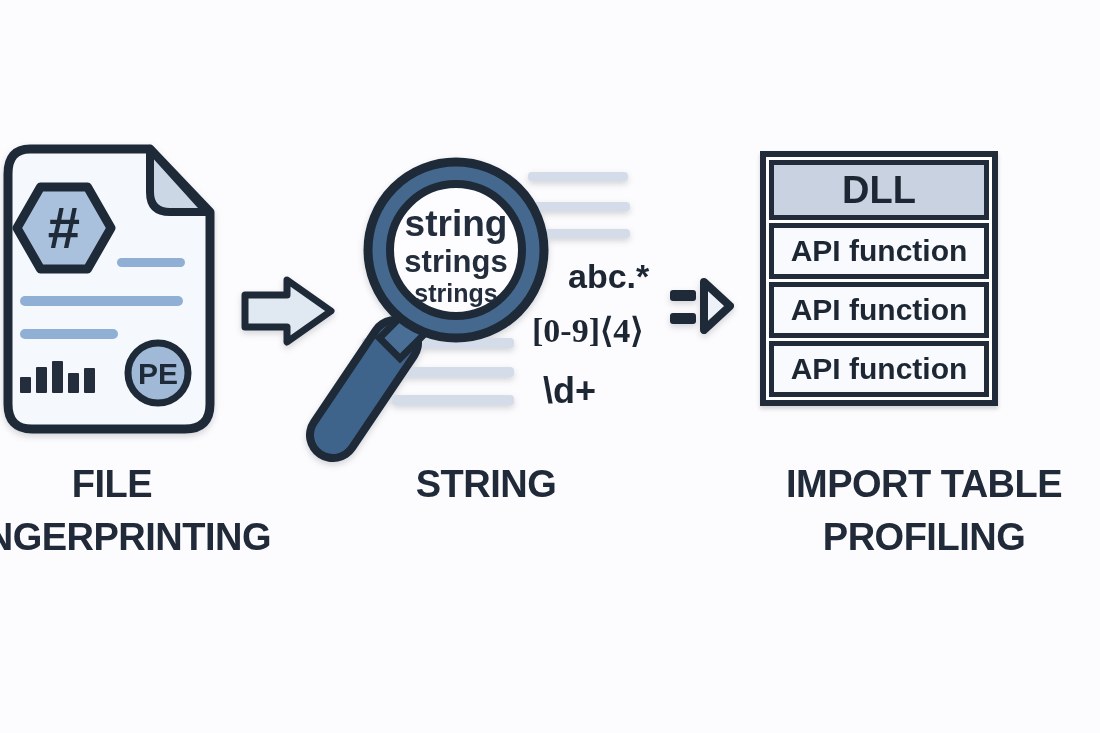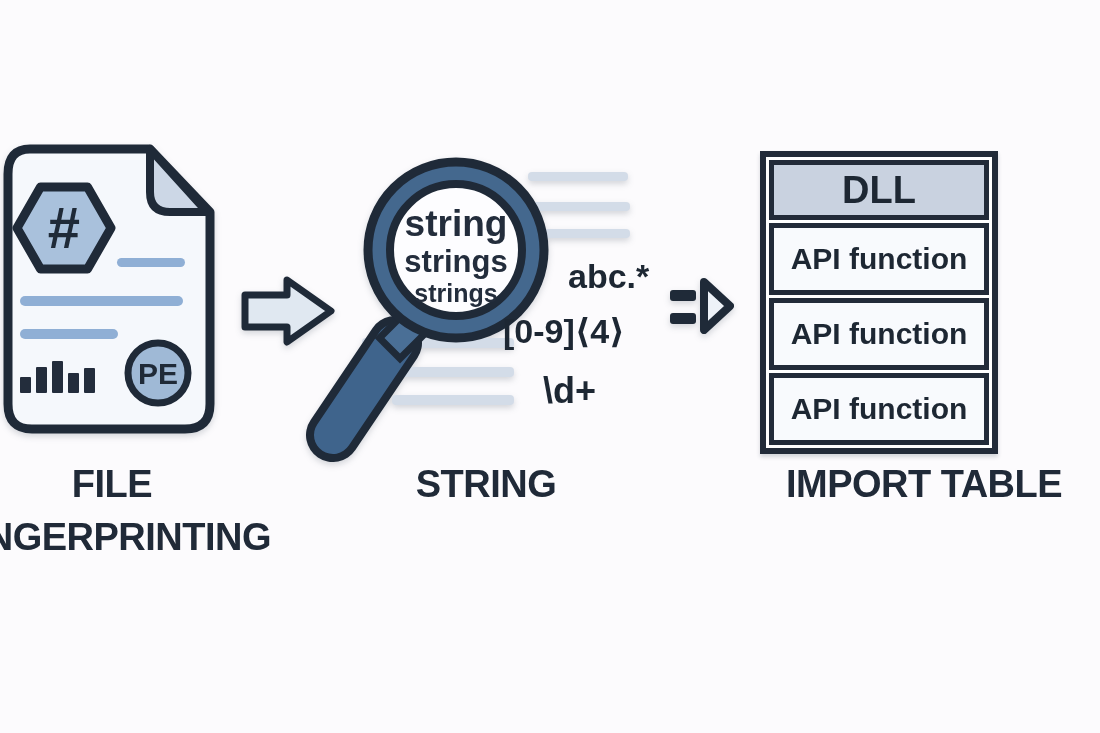--- a/index.html
+++ b/index.html
@@ -22,21 +22,21 @@
 
   
   .pattern {
     position: absolute;
     font-weight: 700;
     color: #1d2733;
     line-height: 1;
     white-space: nowrap;
   }
   .pattern-1 { left: 568px; top: 259px; font-size: 34px; }
-  .pattern-2 { left: 503px; top: 314px; font-size: 34px; }
+  .pattern-2 { left: 532px; top: 314px; font-size: 34px; font-family: Liberation Serif, serif; }
   .pattern-3 { left: 543px; top: 373px; font-size: 36px; }
 
   
   .itable {
     position: absolute;
     left: 760px;
     top: 151px;
     width: 238px;
     box-sizing: border-box;
     border: 6px solid #222b39;
@@ -55,21 +55,21 @@
     justify-content: center;
     font-weight: 700;
     color: #1d2733;
   }
   .itable .cell.header {
     height: 60px;
     background: #c9d2e0;
     font-size: 38px;
   }
   .itable .cell.row {
-    height: 72px;
+    height: 56px;
     background: #f8fafd;
     font-size: 30px;
   }
 
   
   .stage-label {
     position: absolute;
     top: 458px;
     transform: translateX(-50%);
     text-align: center;
@@ -170,15 +170,16 @@
 
   <div class="stage-label stage-label-1">
     <div>FILE</div>
     <div>FINGERPRINTING</div>
   </div>
   <div class="stage-label stage-label-2">
     <div>STRING</div>
   </div>
   <div class="stage-label stage-label-3">
     <div>IMPORT TABLE</div>
+    <div>PROFILING</div>
   </div>
 
 </div>
 
 </body></html>

